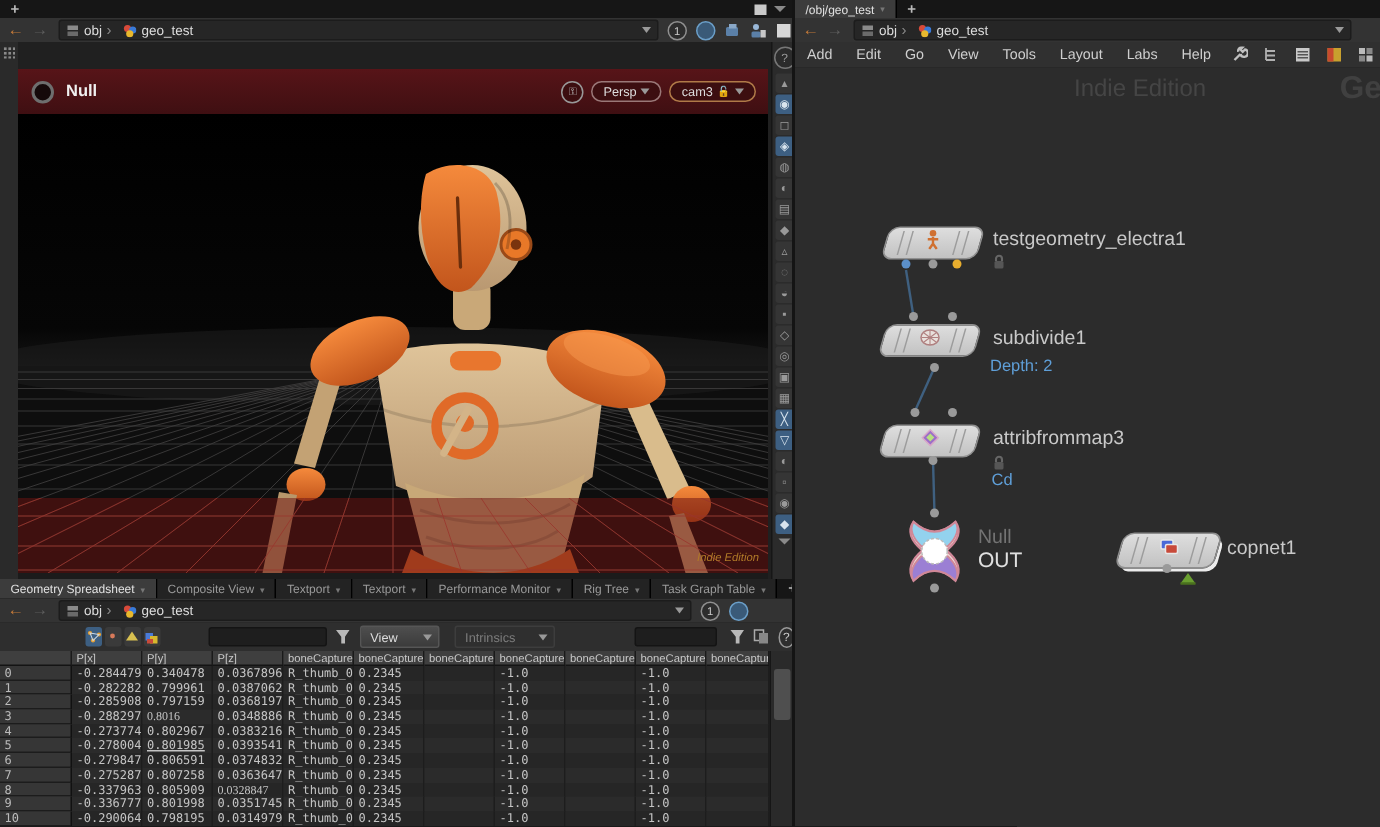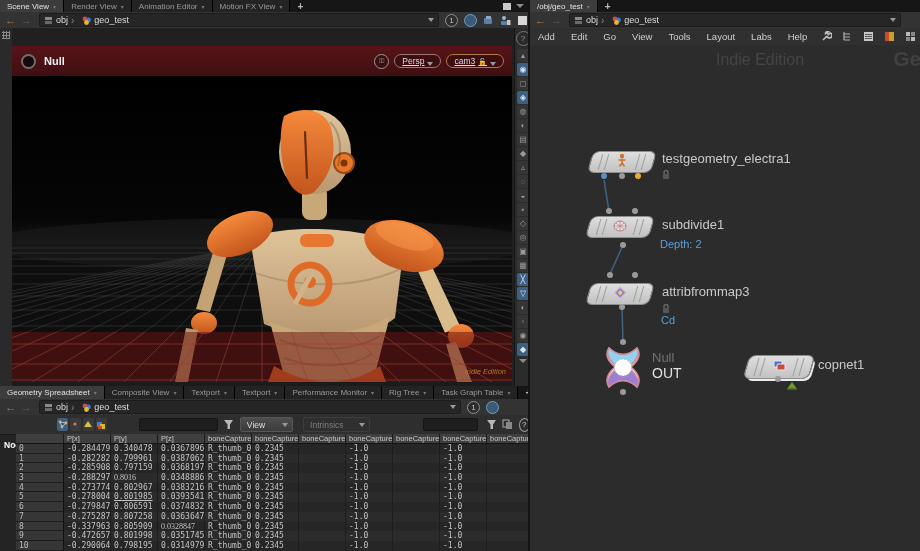--- a/index.html
+++ b/index.html
@@ -38,21 +38,21 @@
   #viewport-pane{background:#202020;}
   #vp-leftstrip{left:0;top:0;width:12px;height:358px;background:#2a2a2a;border-right:1px solid #161616;}
   .grip{left:2px;top:3px;width:8px;height:8px;
         background-image:radial-gradient(#8a8a8a 1px,transparent 1.2px);background-size:3px 3px;}
   #vp-header{left:12px;top:18px;width:500px;height:30px;background:linear-gradient(#571418,#3f0f12);
              display:flex;align-items:center;}
   .vp-dot{width:11px;height:11px;border-radius:50%;border:2.5px solid #6e6e6e;background:#15090a;margin-left:9px;}
   #vp-title{margin-left:8px;font-size:11px;font-weight:bold;color:#f0f0f0;}
   .vp-right{margin-left:auto;display:flex;align-items:center;gap:5px;padding-right:8px;}
   .pill{border:1px solid #9a7878;border-radius:8px;background:#3c0e10;color:#ddd;font-size:8.5px;
-        display:flex;align-items:flex-end;gap:3px;padding:1px 7px;text-decoration:underline;}
+        display:flex;align-items:center;gap:3px;padding:1px 7px;}
   .pill.cam{border-color:#b07a48;}
   .locky{color:#d8a428;font-size:7px;}
   .lockcirc{width:13px;height:13px;border-radius:50%;border:1px solid #999;display:flex;align-items:center;justify-content:center;
             font-size:7px;color:#bbb;background:#3c0e10;}
   #scene-wrap{left:12px;top:48px;width:500px;height:306px;background:#000;}
   #vp-watermark{right:24px;bottom:10px;font-size:7.5px;color:#b07a28;font-style:italic;}
   #vp-toolbar{left:514px;top:0;width:16px;height:358px;background:#2b2b2b;border-left:1px solid #161616;
               display:flex;flex-direction:column;align-items:center;}
   .vtool{width:13px;height:13px;margin-top:1px;border-radius:2px;display:flex;align-items:center;justify-content:center;
          font-size:8px;color:#9a9a9a;background:#353535;}
@@ -99,38 +99,20 @@
   .ndot.yellow{background:#e8ae2e;}
   .nulltype{position:absolute;font-size:13px;color:#737373;white-space:nowrap;}
   .nullname{position:absolute;font-size:14px;color:#e0e0e0;white-space:nowrap;}
 </style>
 </head>
 <body>
 
 <div id="app">
 
   <div class="tabbar abs" id="lt-tabbar" style="left:0;top:0;width:530px;height:12px;">
-    <div id="lt-tabs" style="display:flex;">
-        <div class="tab active">
-          <span>Scene View</span>
-          <span class="tmenu">▾</span>
-        </div>
-        <div class="tab">
-          <span>Render View</span>
-          <span class="tmenu">▾</span>
-        </div>
-        <div class="tab">
-          <span>Animation Editor</span>
-          <span class="tmenu">▾</span>
-        </div>
-        <div class="tab">
-          <span>Motion FX View</span>
-          <span class="tmenu">▾</span>
-        </div>
-      </div>
     <div class="plusbtn">+</div>
     <div class="winctl">
       <div class="winsq"></div>
       <div class="dn-arrow"></div>
     </div>
   </div>
 
   <div class="pathbar abs" id="lt-path" style="left:0;top:12px;width:530px;height:16px;">
     <span class="navarr back">←</span>
     <span class="navarr fwd">→</span>
@@ -513,21 +495,21 @@
       </span>
     <span class="mini-ic">
         <svg width="11" height="11">
           <rect x="1" y="1" width="6" height="7" fill="none" stroke="#aaa"></rect>
           <rect x="4" y="3" width="6" height="7" fill="#888"></rect>
         </svg>
       </span>
     <span class="qcirc" style="margin-left:6px;">?</span>
   </div>
 
-  <div class="abs" id="sheet" style="left:16px;top:434px;width:530px;height:117px;">
+  <div class="abs" id="sheet" style="left:0;top:434px;width:530px;height:117px;">
     <div class="hrow" id="sheet-head">
         <div class="hcell" style="width: 48px;"></div>
         <div class="hcell" style="width: 47px;">P[x]</div>
         <div class="hcell" style="width: 47px;">P[y]</div>
         <div class="hcell" style="width: 47px;">P[z]</div>
         <div class="hcell" style="width: 47px;">boneCapture re</div>
         <div class="hcell" style="width: 47px;">boneCapture w[</div>
         <div class="hcell" style="width: 47px;">boneCapture re</div>
         <div class="hcell" style="width: 47px;">boneCapture w[</div>
         <div class="hcell" style="width: 47px;">boneCapture re</div>
@@ -647,21 +629,21 @@
           <div class="tcell" style="width: 47px;">R_thumb_02</div>
           <div class="tcell" style="width: 47px;">0.2345</div>
           <div class="tcell" style="width: 47px;"></div>
           <div class="tcell" style="width: 47px;">-1.0</div>
           <div class="tcell" style="width: 47px;"></div>
           <div class="tcell" style="width: 47px;">-1.0</div>
           <div class="tcell" style="width: 42px;"></div>
         </div>
         <div class="trow">
           <div class="tcell num" style="width: 48px;">9</div>
-          <div class="tcell" style="width: 47px;">-0.472657</div>
+          <div class="tcell" style="width: 47px;">-0.336777</div>
           <div class="tcell" style="width: 47px;">0.801998</div>
           <div class="tcell" style="width: 47px;">0.0351745</div>
           <div class="tcell" style="width: 47px;">R_thumb_02</div>
           <div class="tcell" style="width: 47px;">0.2345</div>
           <div class="tcell" style="width: 47px;"></div>
           <div class="tcell" style="width: 47px;">-1.0</div>
           <div class="tcell" style="width: 47px;"></div>
           <div class="tcell" style="width: 47px;">-1.0</div>
           <div class="tcell" style="width: 42px;"></div>
         </div>

